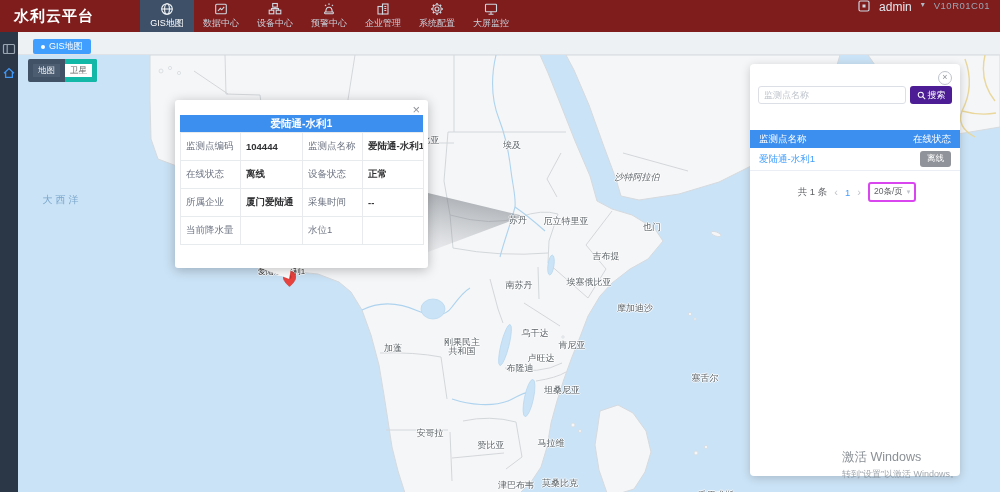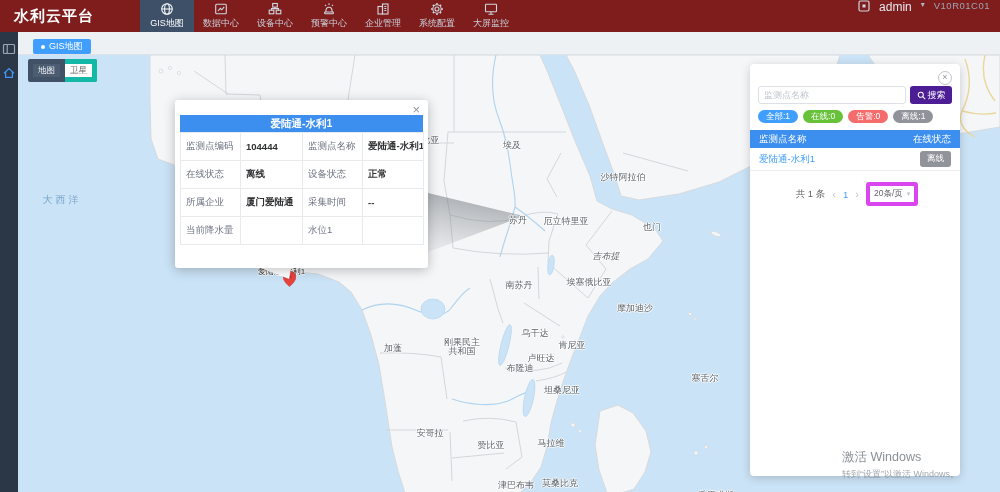--- a/index.html
+++ b/index.html
@@ -70,21 +70,21 @@
   .ltable-head{position:absolute;left:0px;top:66px;width:210px;height:18px;background:#3d8fef;color:#fff;
          font-size:9.5px;display:flex;align-items:center;justify-content:space-between;padding:0 9px;box-sizing:border-box;}
   .ltable-row{position:absolute;left:0px;top:84px;width:210px;height:23px;border-bottom:1px solid #ebeef5;
          display:flex;align-items:center;justify-content:space-between;padding:0 9px;box-sizing:border-box;cursor:pointer;}
   .row-link{color:#409eff;font-size:9.5px;}
   .row-badge{background:#909399;color:#fff;font-size:8.5px;border-radius:3px;padding:2px 7px;}
   .pagination{position:absolute;left:0;top:118px;width:214px;display:flex;align-items:center;justify-content:center;
          gap:7px;font-size:9.5px;color:#606266;}
   .pg-arrow{color:#c0c4cc;font-size:11px;cursor:pointer;}
   .pg-num{color:#409eff;cursor:pointer;}
-  .pg-size{border:4px solid #d946ef;border-radius:3px;padding:2px 4px;font-size:8.5px;color:#606266;
+  .pg-size{border:2px solid #d946ef;border-radius:3px;padding:2px 4px;font-size:8.5px;color:#606266;
          display:flex;align-items:center;gap:4px;cursor:pointer;}
   .pg-size .caret{font-size:7px;color:#c0c4cc;}
   
   .wm-box{position:absolute;left:833px;top:447px;width:127px;height:17px;background:rgba(255,255,255,.9);
          border-radius:2px;z-index:10;}
   .wm1{position:absolute;left:842px;top:449px;font-size:12.5px;color:#8a9096;z-index:11;}
   .wm2{position:absolute;left:842px;top:468px;font-size:9px;color:rgba(130,138,145,.75);z-index:11;}
 </style>
 </head>
 <body>
@@ -172,25 +172,25 @@
       <path d="M985,54 Q979,80 995,100"></path>
       <path d="M962,110 Q980,115 996,112"></path>
     </g>
 
     <polygon points="428,192 524,215 396,263" fill="url(#wedge)"></polygon>
   </svg>
   <div id="map-labels">
       <span class="mlabel" style="left: 285px; top: 72px;">阿尔及利亚</span>
       <span class="mlabel" style="left: 408px; top: 85px;">利比亚</span>
       <span class="mlabel" style="left: 494px; top: 90px;">埃及</span>
-      <span class="mlabel" style="left: 605px; top: 122px;">沙特阿拉伯</span>
+      <span class="mlabel" style="left: 619px; top: 122px; font-style: italic;">沙特阿拉伯</span>
       <span class="mlabel" style="left: 500px; top: 165px;">苏丹</span>
       <span class="mlabel" style="left: 548px; top: 166px;">厄立特里亚</span>
       <span class="mlabel" style="left: 634px; top: 172px;">也门</span>
-      <span class="mlabel" style="left: 588px; top: 201px; font-style: italic;">吉布提</span>
+      <span class="mlabel" style="left: 588px; top: 201px;">吉布提</span>
       <span class="mlabel" style="left: 501px; top: 230px;">南苏丹</span>
       <span class="mlabel" style="left: 571px; top: 227px;">埃塞俄比亚</span>
       <span class="mlabel" style="left: 617px; top: 253px;">摩加迪沙</span>
       <span class="mlabel" style="left: 517px; top: 278px;">乌干达</span>
       <span class="mlabel" style="left: 554px; top: 290px;">肯尼亚</span>
       <span class="mlabel" style="left: 444px; top: 287px;">刚果民主</span>
       <span class="mlabel" style="left: 444px; top: 296px;">共和国</span>
       <span class="mlabel" style="left: 375px; top: 293px;">加蓬</span>
       <span class="mlabel" style="left: 523px; top: 303px;">卢旺达</span>
       <span class="mlabel" style="left: 502px; top: 313px;">布隆迪</span>
@@ -264,26 +264,20 @@
   <div class="searchrow">
     <input placeholder="监测点名称" style="">
     <button class="searchbtn">
       <svg width="9" height="9" viewBox="0 0 11 11">
         <circle cx="4.6" cy="4.6" r="3.1" fill="none" stroke="#fff" stroke-width="1.3"></circle>
         <path d="M7,7 L10,10" stroke="#fff" stroke-width="1.3"></path>
       </svg>
       <span>搜索</span>
     </button>
   </div>
-  <div class="pills">
-    <div class="pill" style="background:#409eff">全部:1</div>
-    <div class="pill" style="background:#67c23a">在线:0</div>
-    <div class="pill" style="background:#f56c6c">告警:0</div>
-    <div class="pill" style="background:#909399">离线:1</div>
-  </div>
   <div class="ltable-head">
     <span>监测点名称</span>
     <span>在线状态</span>
   </div>
   <div class="ltable-row">
     <span class="row-link">爱陆通-水利1</span>
     <span class="row-badge">离线</span>
   </div>
   <div class="pagination">
     <span>共 1 条</span>

